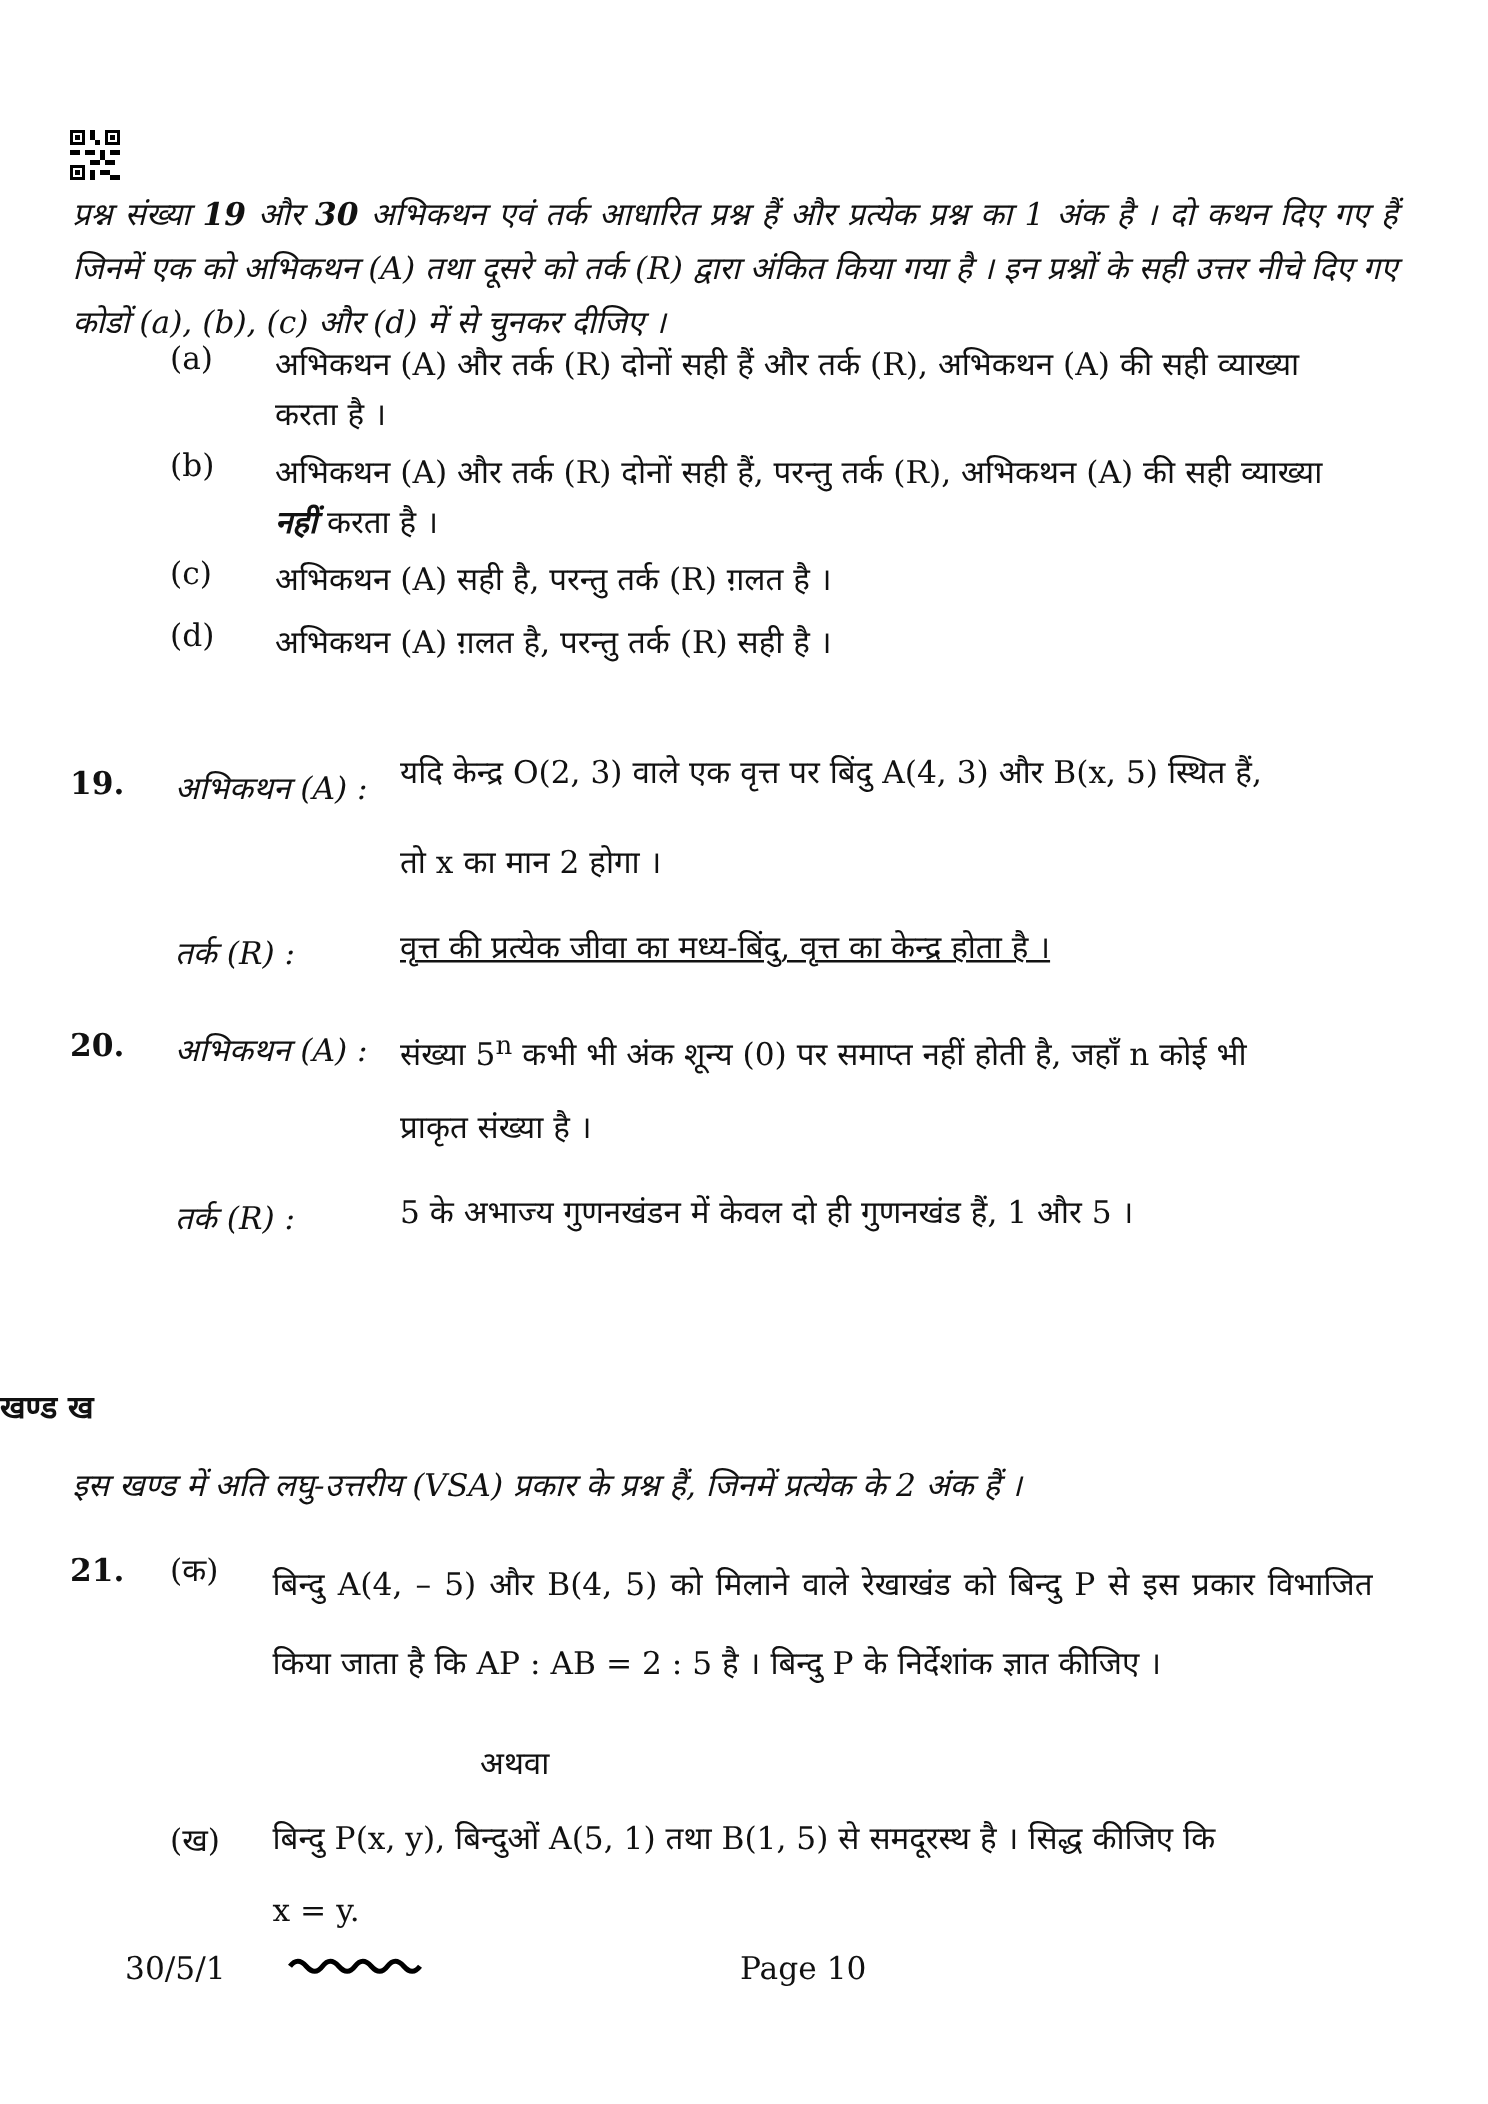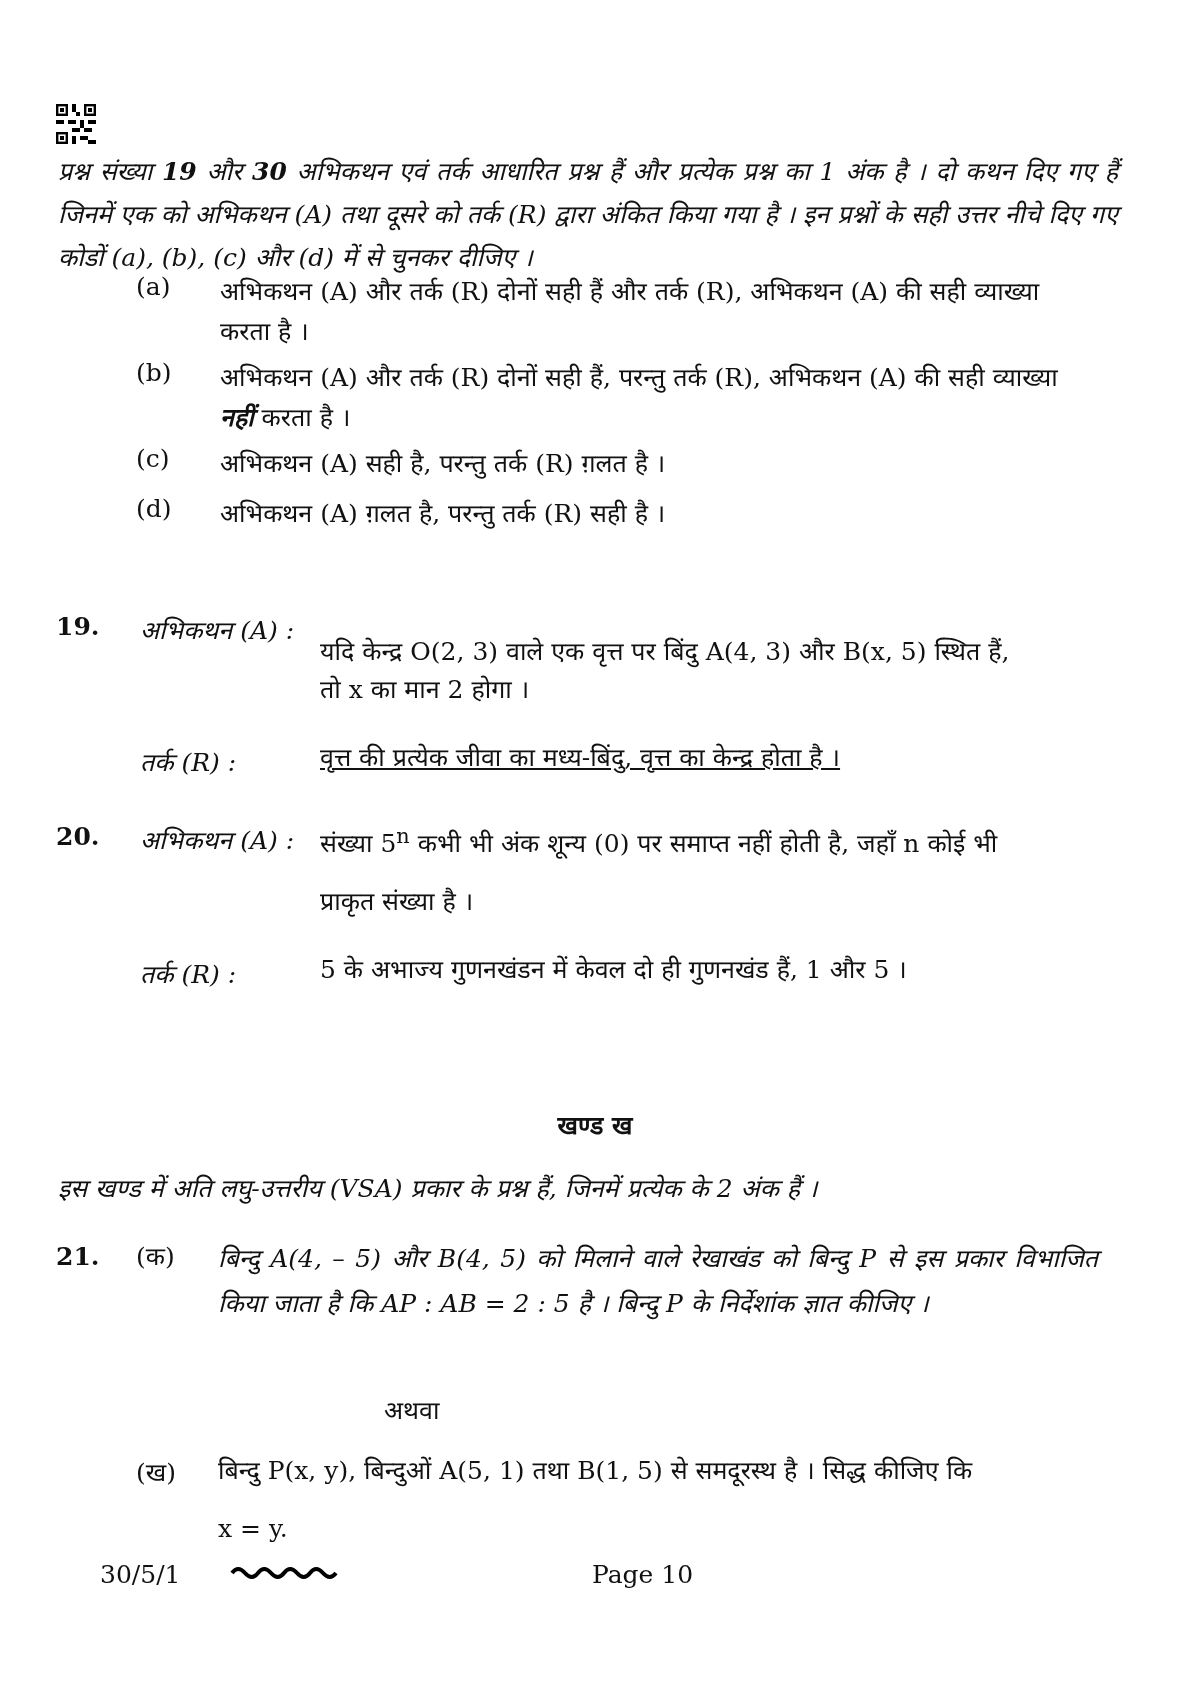--- a/index.html
+++ b/index.html
@@ -11,21 +11,21 @@
     .qr { position: absolute; left: 56px; top: 104px; width: 40px; height: 40px; }
     .abs { position: absolute; }
     .intro { left: 58px; top: 150px; width: 1060px; font-style: italic; line-height: 43px; font-size: 25px; text-align: justify; }
     .intro b { font-weight: bold; }
     .opt { position: absolute; left: 136px; width: 960px; display: flex; }
     .opt .lbl { width: 84px; flex: none; }
     .opt .txt { flex: 1; line-height: 40px; }
     .qnum { position: absolute; left: 56px; font-weight: bold; }
     .qlabel { position: absolute; left: 140px; font-style: italic; }
     .qtext { position: absolute; left: 320px; width: 780px; line-height: 40px; }
-    .section-title { left: 0; width: 1190px; top: 1107px; font-weight: bold; text-align: center; }
+    .section-title { left: 0; width: 1190px; top: 1107px; font-weight: bold; }
     .section-note { left: 58px; top: 1170px; font-style: italic; }
     .footer { position: absolute; top: 1560px; font-size: 25px; margin-left: 44px; }
     .wave { position: absolute; left: 230px; top: 1562px; width: 110px; height: 22px; }
   </style>
 </head>
 <body>
 
 <svg class="qr" viewBox="0 0 10 10">
   <rect x="0" y="0" width="3" height="3" fill="#000"></rect>
     <rect x="0.6" y="0.6" width="1.8" height="1.8" fill="#fff"></rect>
@@ -65,38 +65,38 @@
   <span class="lbl">(c)</span>
   <span class="txt">अभिकथन (A) सही है, परन्तु तर्क (R) ग़लत है ।</span>
 </div>
 <div class="opt" style="top:494px;">
   <span class="lbl">(d)</span>
   <span class="txt">अभिकथन (A) ग़लत है, परन्तु तर्क (R) सही है ।</span>
 </div>
 
 <span class="qnum" style="top:612px;">19.</span>
 <span class="qlabel" style="top:612px;">अभिकथन (A) :</span>
-<span class="qtext" style="top:632px;">यदि केन्द्र O(2, 3) वाले एक वृत्त पर बिंदु A(4, 3) और B(x, 5) स्थित हैं,</span>
+<span class="qtext" style="top:598px;">यदि केन्द्र O(2, 3) वाले एक वृत्त पर बिंदु A(4, 3) और B(x, 5) स्थित हैं,</span>
 <span class="qtext" style="top:670px;">तो x का मान 2 होगा ।</span>
 <span class="qlabel" style="top:744px;">तर्क (R) :</span>
 <span class="qtext" style="top:738px;text-decoration:underline;">वृत्त की प्रत्येक जीवा का मध्य-बिंदु, वृत्त का केन्द्र होता है ।</span>
 
 <span class="qnum" style="top:822px;">20.</span>
 <span class="qlabel" style="top:822px;">अभिकथन (A) :</span>
 <span class="qtext" style="top:816px;"><span>संख्या 5</span><sup>n</sup><span> कभी भी अंक शून्य (0) पर समाप्त नहीं होती है, जहाँ n कोई भी</span></span>
 <span class="qtext" style="top:882px;">प्राकृत संख्या है ।</span>
 <span class="qlabel" style="top:956px;">तर्क (R) :</span>
 <span class="qtext" style="top:950px;">5 के अभाज्य गुणनखंडन में केवल दो ही गुणनखंड हैं, 1 और 5 ।</span>
 
 <div class="abs section-title">खण्ड ख</div>
 <div class="abs section-note" style="font-style:italic;">इस खण्ड में अति लघु-उत्तरीय (VSA) प्रकार के प्रश्न हैं, जिनमें प्रत्येक के 2 अंक हैं ।</div>
 
 <span class="qnum" style="top:1242px;">21.</span>
 <span class="abs" style="left:136px; top:1238px;">(क)</span>
-<span class="abs" style="left:218px; top:1236px; width:880px; line-height:45px; text-align:justify;font-style:italic;">बिन्दु A(4, – 5) और B(4, 5) को मिलाने वाले रेखाखंड को बिन्दु P से इस प्रकार विभाजित किया जाता है कि AP : AB = 2 : 5 है । बिन्दु P के निर्देशांक ज्ञात कीजिए ।</span>
+<span class="abs" style="left:218px; top:1236px; width:880px; line-height:63px; text-align:justify;">बिन्दु A(4, – 5) और B(4, 5) को मिलाने वाले रेखाखंड को बिन्दु P से इस प्रकार विभाजित किया जाता है कि AP : AB = 2 : 5 है । बिन्दु P के निर्देशांक ज्ञात कीजिए ।</span>
 <span class="abs" style="left:384px; top:1392px; font-weight:normal;">अथवा</span>
 <span class="abs" style="left:136px; top:1454px;">(ख)</span>
 <span class="abs" style="left:218px; top:1452px; width:880px;">बिन्दु P(x, y), बिन्दुओं A(5, 1) तथा B(1, 5) से समदूरस्थ है । सिद्ध कीजिए कि</span>
 <span class="abs" style="left:218px; top:1514px;">x = y.</span>
 
 <span class="footer" style="left:56px;">30/5/1</span>
 <svg class="wave" viewBox="0 0 110 22">
   <path d="M2 11 q6 -8 13 0 t13 0 t13 0 t13 0 t13 0 t13 0 t13 0 t13 0" stroke="#000" stroke-width="4" fill="none"></path>
 </svg>
 <span class="footer" style="left:548px;">Page 10</span>

